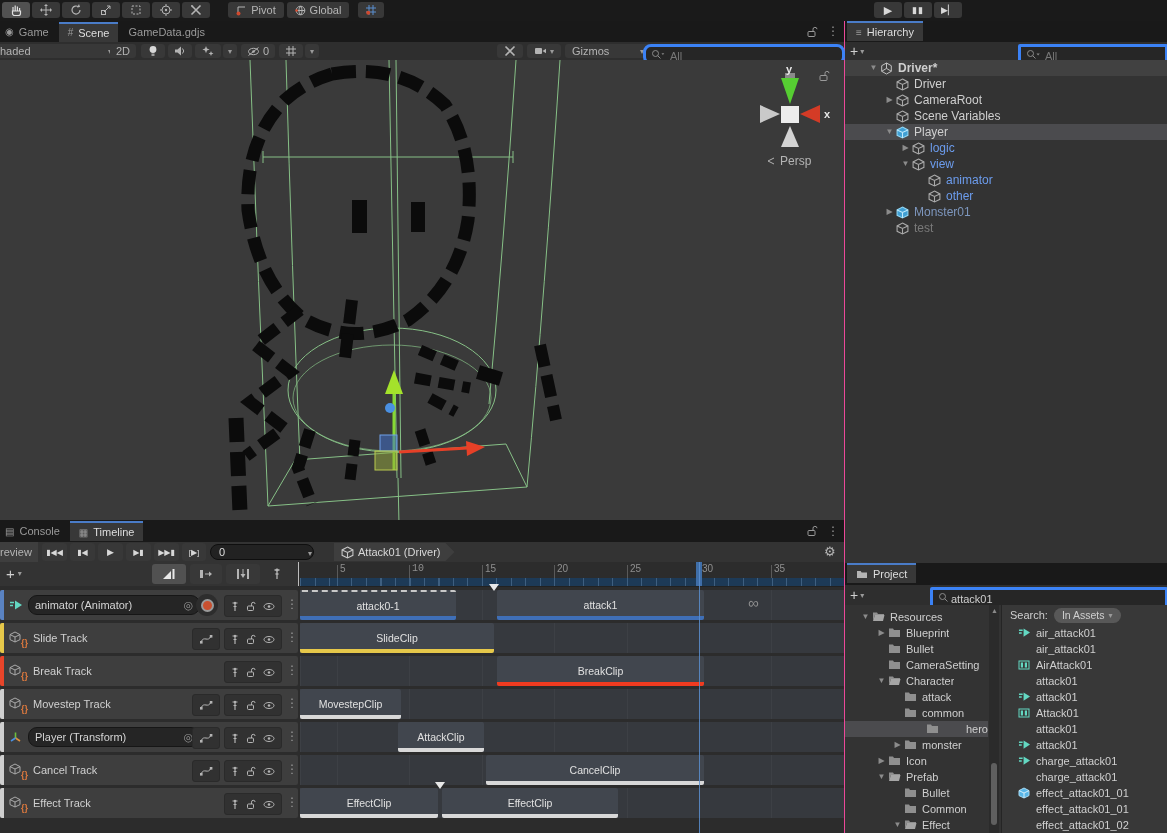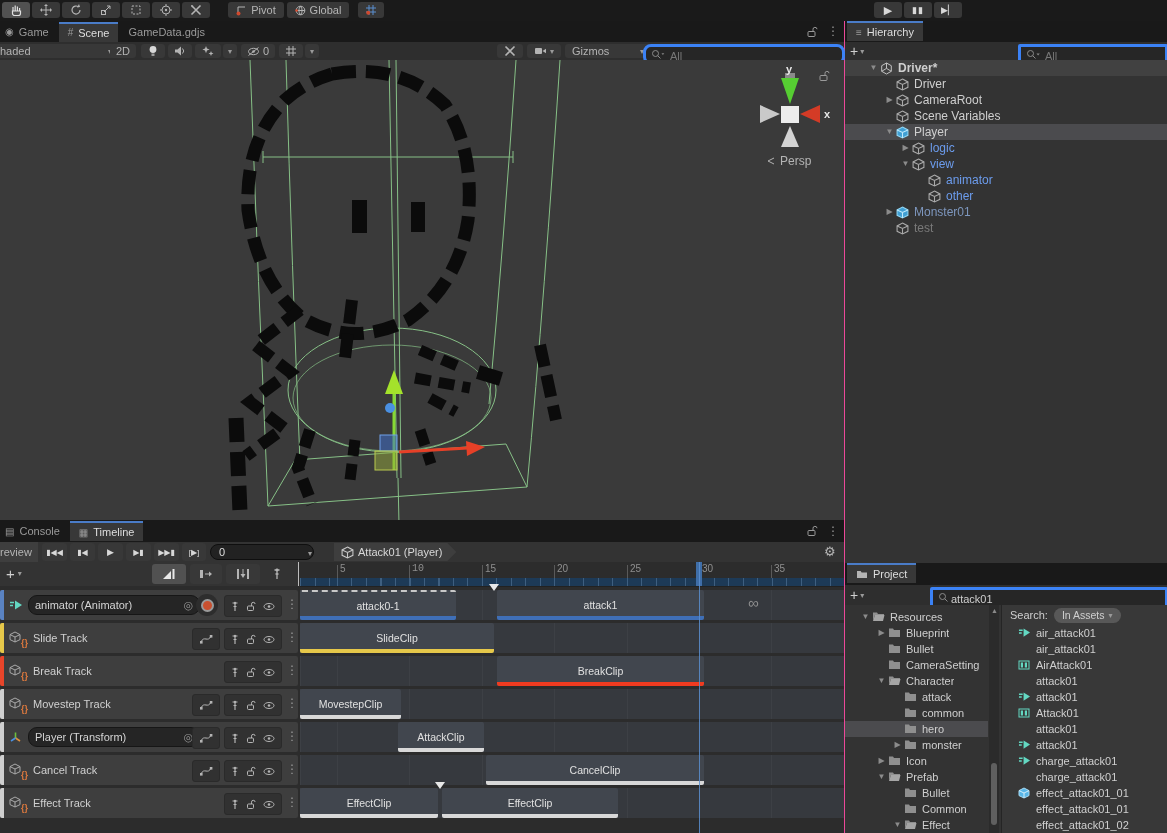--- a/index.html
+++ b/index.html
@@ -455,21 +455,21 @@
     <div class="abs btn" style="left:182px;top:1px;width:24px;height:18px;font-size:8px;color:#d8d8d8">[▶]</div>
     <input class="abs" style="left: 210px; top: 2px; width: 86px; height: 14px; background: rgb(34, 34, 34); border: 1px solid rgb(15, 15, 15); border-radius: 8px; color: rgb(221, 221, 221); font-size: 11px; padding: 0px 8px; outline: none; font-family: &quot;Liberation Sans&quot;, sans-serif;" value="0">
     <div class="abs" style="left:308px;top:4px"><span class="ddow">▾</span></div>
     <div class="abs flex" style="left:334px;top:1px;height:18px;background:#3e3e3e;padding:0 14px 0 7px;gap:4px;clip-path:polygon(0 0,calc(100% - 9px) 0,100% 50%,calc(100% - 9px) 100%,0 100%)">
       <span class="icn" style="width:13px;height:12px">
           <svg width="13" height="13" viewBox="0 0 12 12">
             <path d="M6 1l5 2.6v5L6 11 1 8.6v-5z" fill="none" stroke="#c8c8c8"></path>
             <path d="M1 3.6L6 6l5-2.4M6 6v5" stroke="#c8c8c8" fill="none"></path>
           </svg>
         </span>
-      <span style="color:#d8d8d8">Attack01 (Player)</span>
+      <span style="color:#d8d8d8">Attack01 (Driver)</span>
     </div>
     <div class="abs" style="left:824px;top:2px;color:#b4b4b4;font-size:13px">⚙</div>
   </div>
 
   <div class="abs" style="left:0;top:562px;width:844px;height:271px;background:#2c2c2c">
 
     <div class="abs" style="left:0;top:0;width:298px;height:24px;background:#333">
       <div class="abs flex" style="left:6px;top:3px;gap:3px;color:#d0d0d0">
         <span style="font-size:15px">+</span>
           <span class="ddow">▾</span>
@@ -914,21 +914,21 @@
         <div class="trow ptrow" style="padding-left: 46px;">
           <span class="tw"></span>
           <span class="icn">
             <svg width="13" height="11" viewBox="0 0 13 11">
               <path d="M1 1.5h4l1 1.5h6V10H1z" fill="#8f8f8f"></path>
             </svg>
           </span>
 
           <span style="overflow:hidden;white-space:nowrap">common</span>
         </div>
-        <div class="trow ptrow selected" style="padding-left: 46px;">
+        <div class="trow ptrow selected" style="padding-left: 46px; justify-content: space-between;">
           <span class="tw"></span>
           <span class="icn">
             <svg width="13" height="11" viewBox="0 0 13 11">
               <path d="M1 1.5h4l1 1.5h6V10H1z" fill="#8f8f8f"></path>
             </svg>
           </span>
 
           <span style="overflow:hidden;white-space:nowrap">hero</span>
         </div>
         <div class="trow ptrow" style="padding-left: 46px;">

